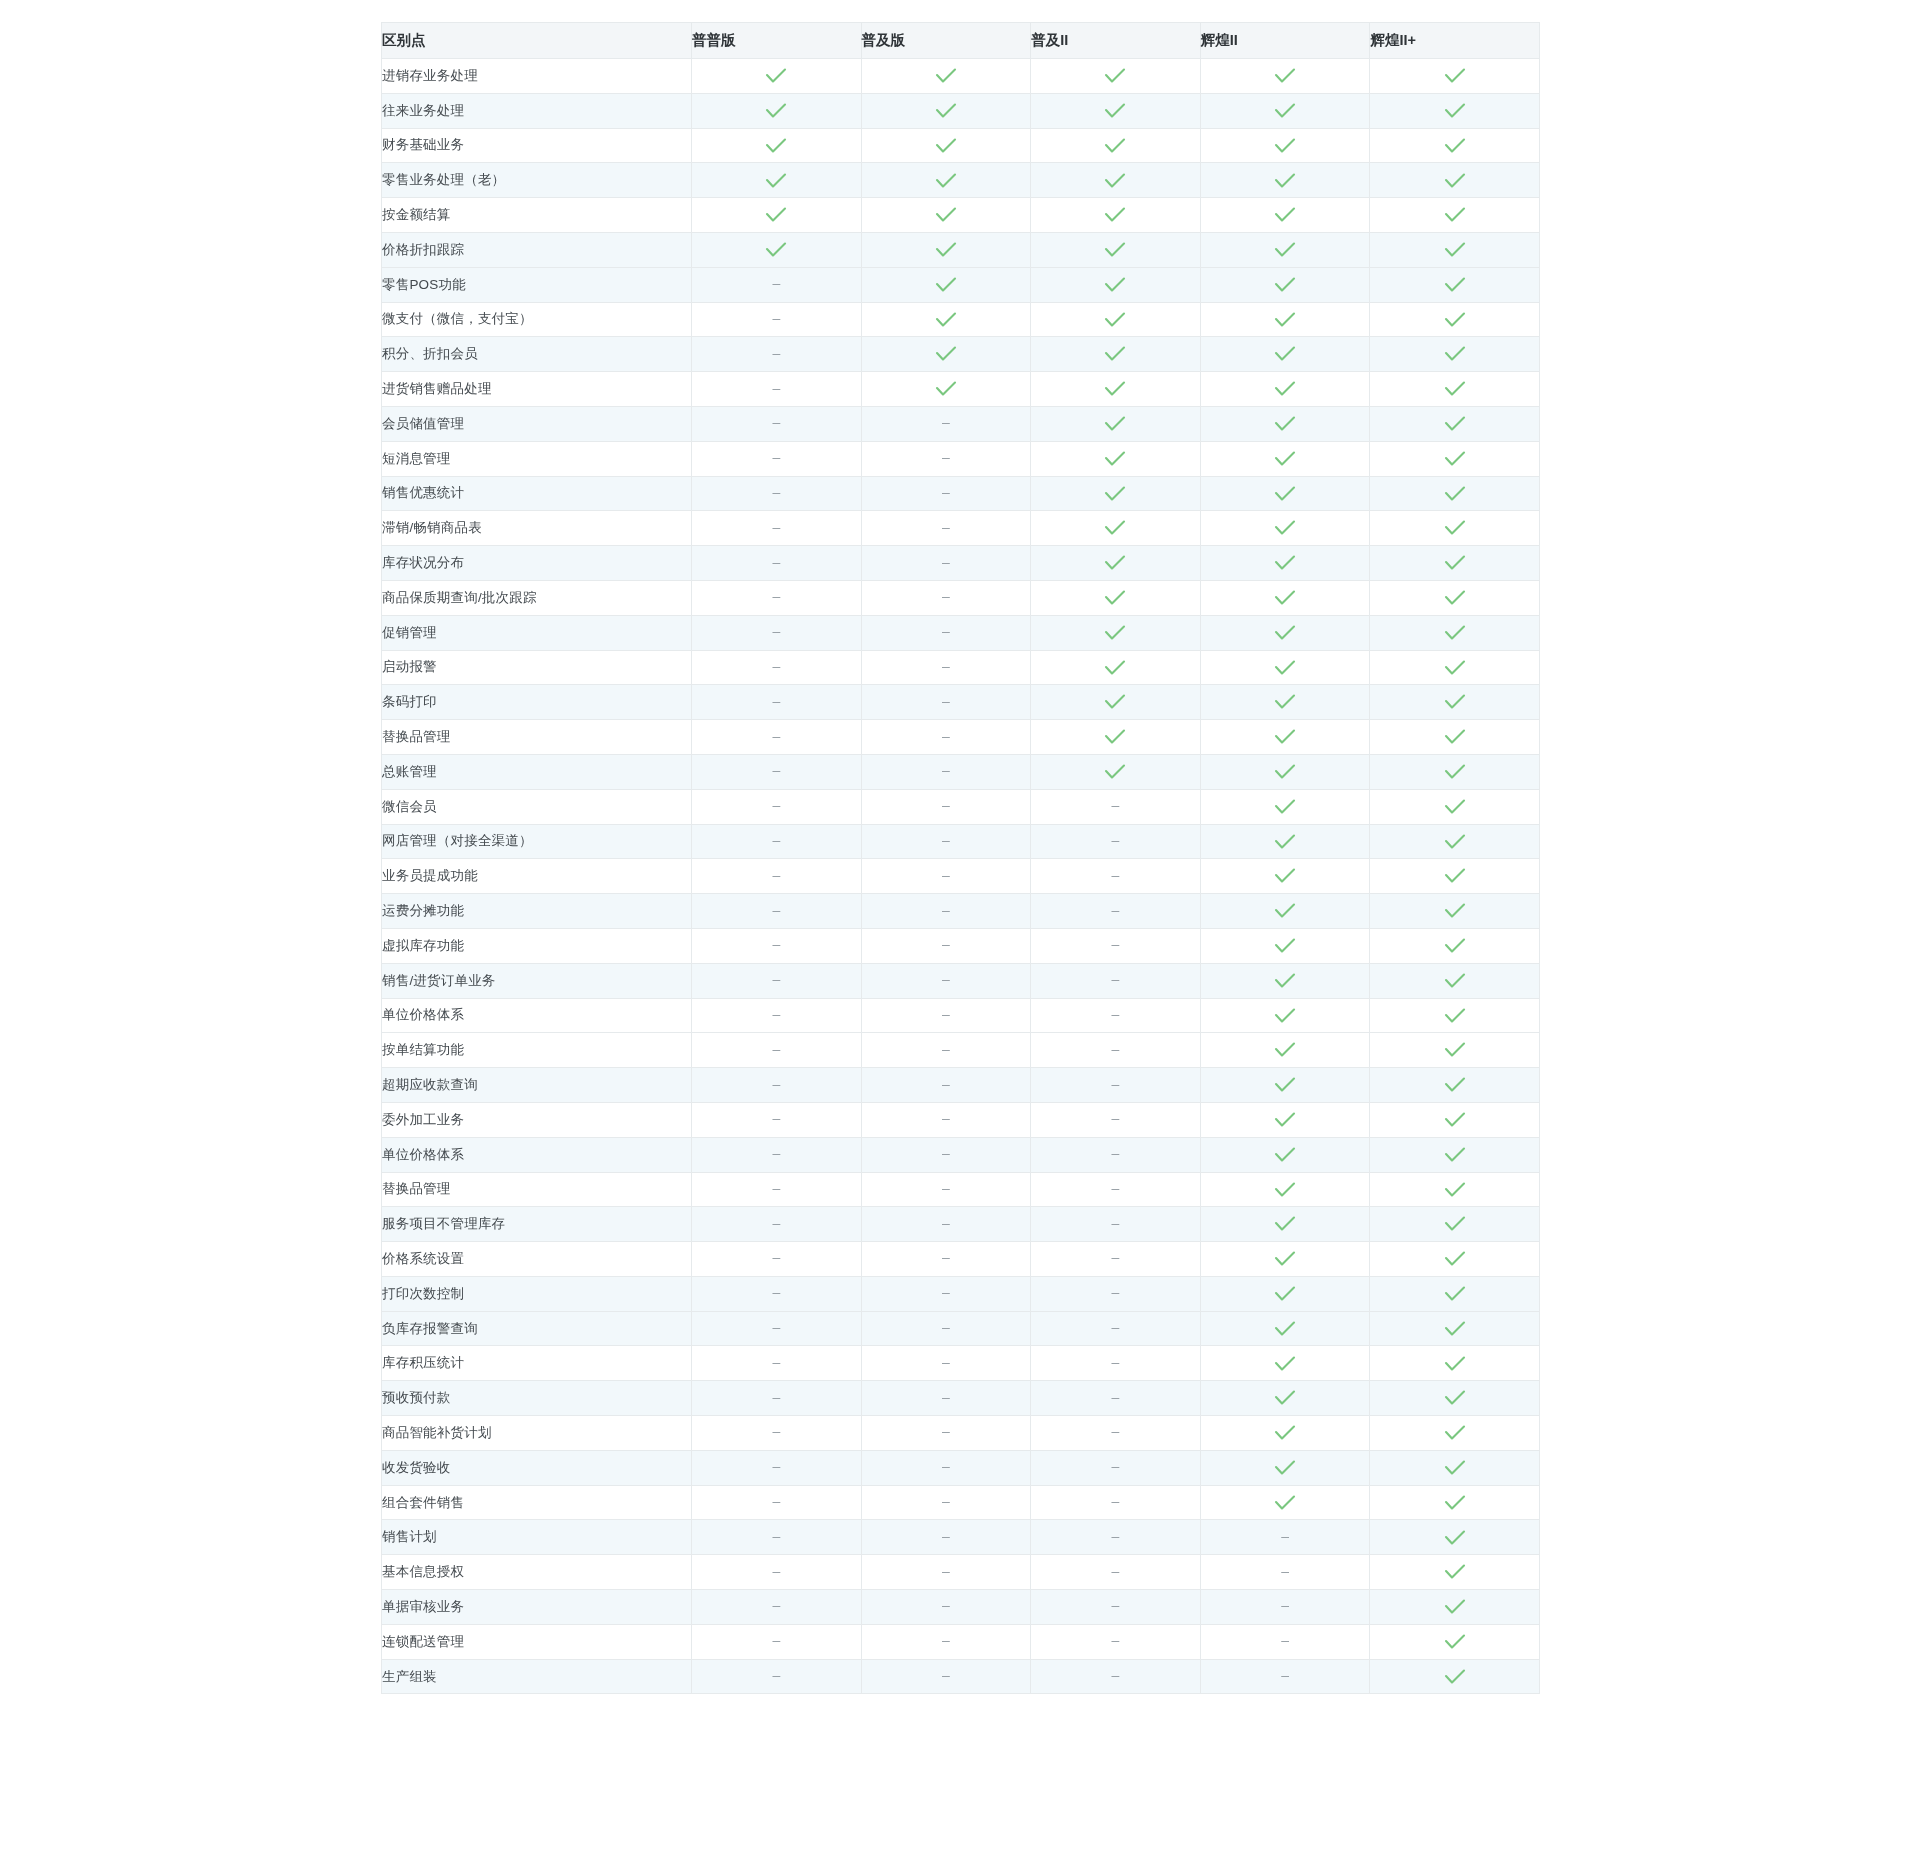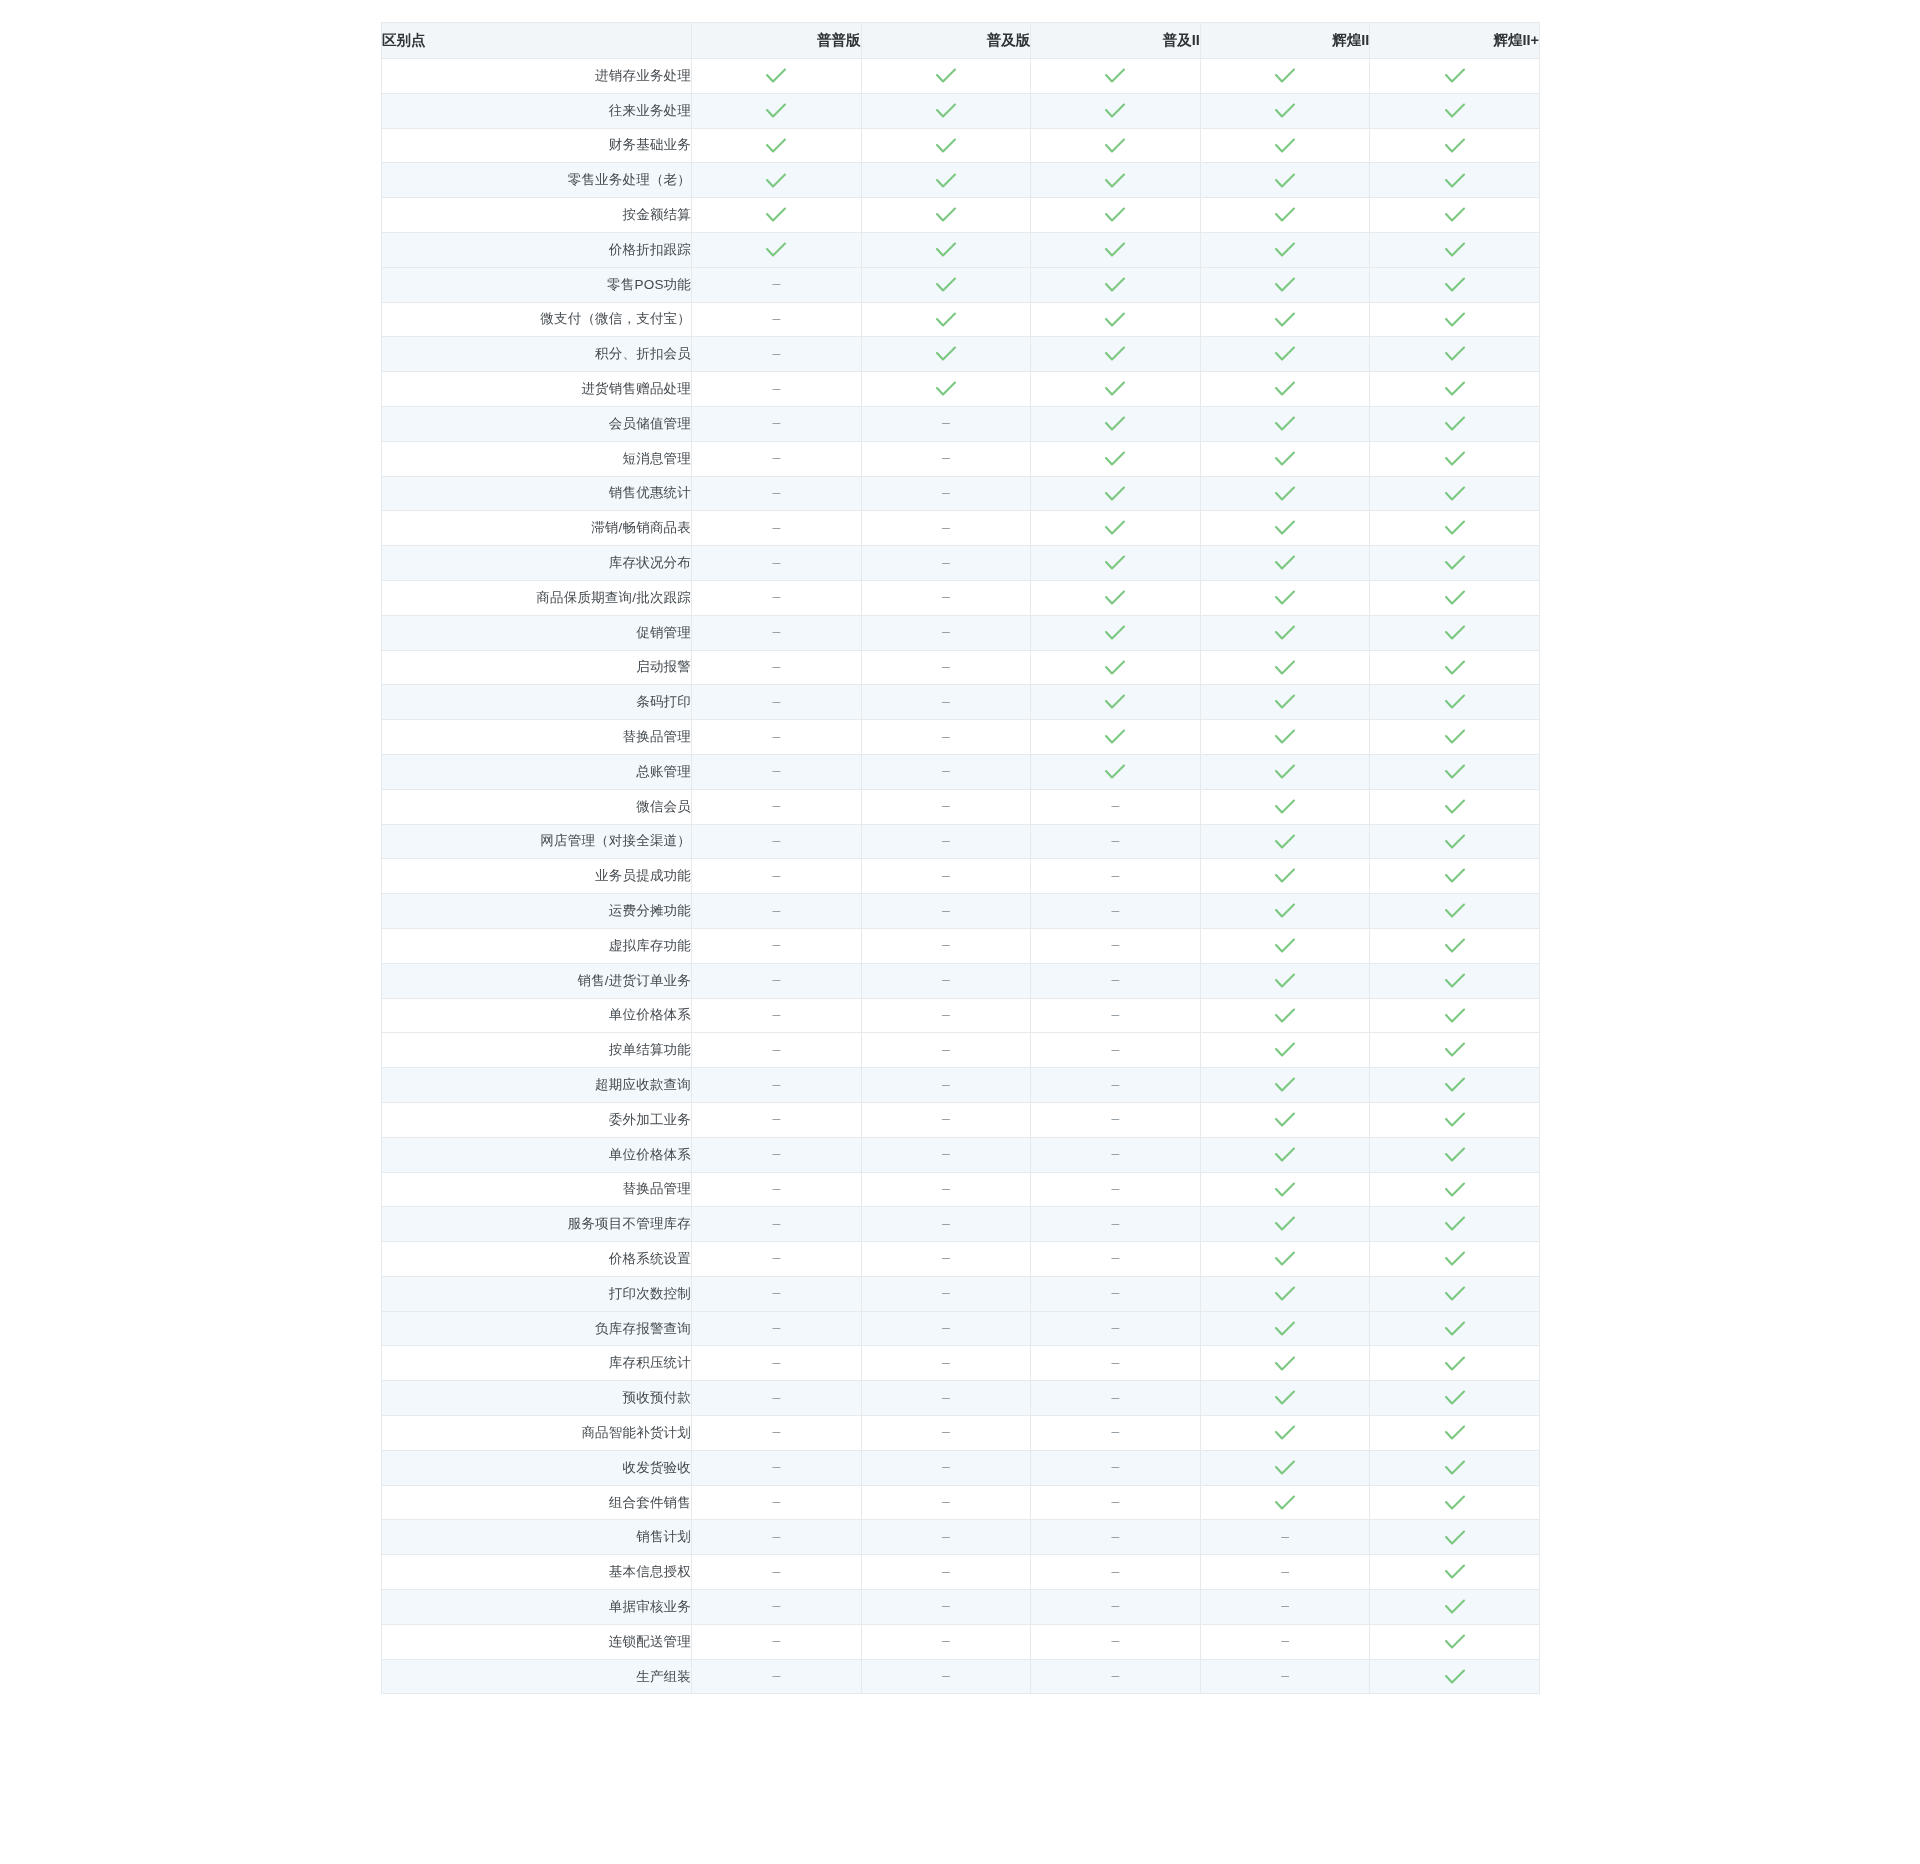--- a/index.html
+++ b/index.html
@@ -48,24 +48,24 @@
     color: #2f3438;
     font-size: 14.5px;
     height: 36px;
   }
   th.feature-head {
     text-align: left;
     padding-left: 20px;
     margin-left: 44px;
   }
   th.plan-head {
-    text-align: right;
+    text-align: left;
   }
   td.feature-cell {
-    text-align: right;
+    text-align: left;
     padding-left: 20px;
     color: #4a5056;
     letter-spacing: 0.2px;
     white-space: nowrap;
   }
   td.mark-cell {
     text-align: center;
     vertical-align: middle;
   }
   tbody tr.even td {

